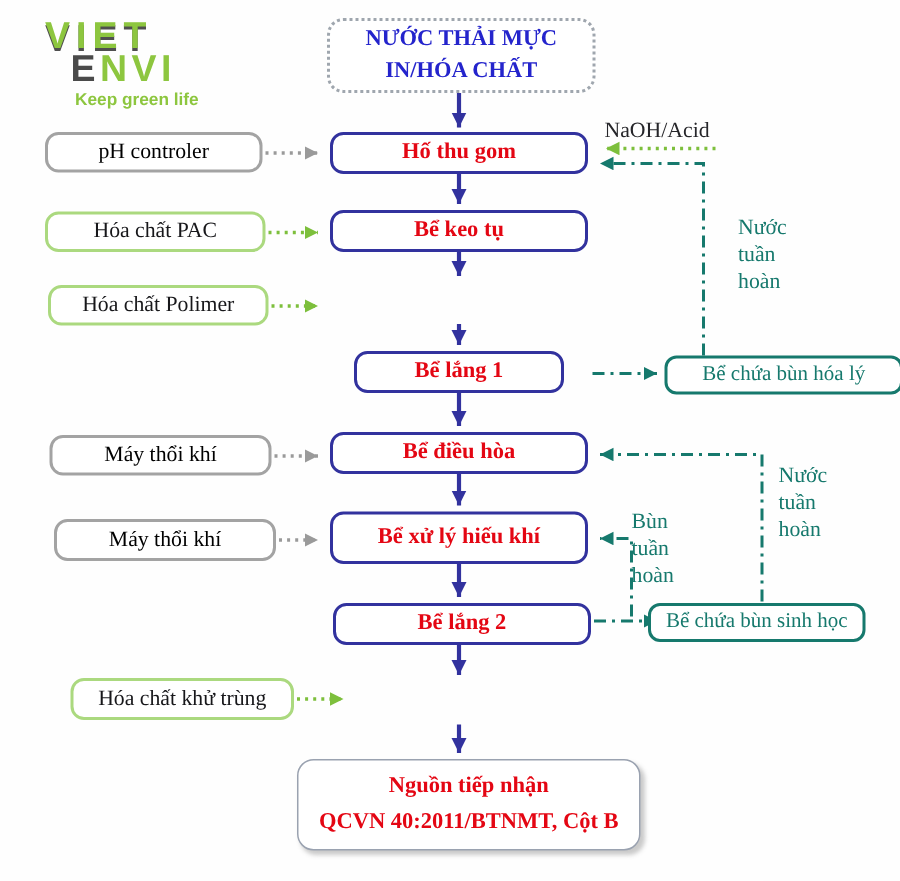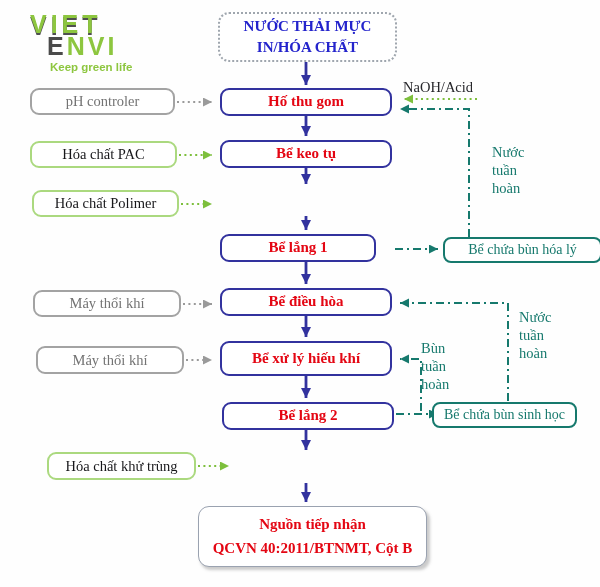--- a/index.html
+++ b/index.html
@@ -10,21 +10,21 @@
   .conn{position:absolute;left:0;top:0;width:600px;height:587px;z-index:0;}
   .box{
     position:absolute;z-index:2;background:#fff;display:flex;align-items:center;
     justify-content:center;text-align:center;box-sizing:border-box;line-height:1.15;
   }
   .step{border:2.6px solid #32329e;border-radius:9px;color:#e40613;font-weight:bold;font-size:15px;}
   .source{border:2px dotted #9fa6ae;border-radius:11px;color:#2424cc;font-weight:bold;
           font-size:15px;flex-direction:column;gap:3px;}
   .output{border:1.6px solid #9aa2b0;border-radius:11px;color:#e40613;font-weight:bold;
           font-size:15px;flex-direction:column;gap:7px;box-shadow:2.5px 3px 3px rgba(140,140,140,.45);}
-  .input-gray{border:2.2px solid #a3a3a3;border-radius:9px;color:#737373;font-size:14.5px;}
+  .input-gray{border:2.2px solid #a3a3a3;border-radius:9px;color:#000000;font-size:14.5px;}
   .input-green{border:2.2px solid #abd97f;border-radius:9px;color:#17171a;font-size:14.5px;}
   .sludge{border:2px solid #16796d;border-radius:8px;color:#16796d;font-size:14px;}
   .lbl{position:absolute;z-index:2;color:#16796d;font-size:14.5px;line-height:1.25;}
   .lbl-dark{color:#26262a;font-size:14.5px;}
   
   .logo{position:absolute;left:30px;top:14px;z-index:2;font-family:"Liberation Sans", sans-serif;}
   .logo-top{font-size:25px;font-weight:800;letter-spacing:4px;color:#8dc63f;
             text-shadow:0 2px 0 #4f4f4f;line-height:.85;}
   .logo-bottom{margin-left:17px;margin-top:1px;font-size:25px;font-weight:800;
                letter-spacing:3px;line-height:.85;}
@@ -93,21 +93,21 @@
     <div class="logo-tag">Keep green life</div>
   </div>
 
   <div class="box source" style="left:218px;top:12px;width:179px;height:50px;">
     <div>NƯỚC THẢI MỰC</div>
     <div>IN/HÓA CHẤT</div>
   </div>
 
   <div class="box step" style="left:220px;top:88px;width:172px;height:28px;">Hố thu gom</div>
   <div class="box step" style="left:220px;top:140px;width:172px;height:28px;">Bể keo tụ</div>
-  <div class="box step" style="left:220px;top:234px;width:156px;height:28px;">Bể lắng 1</div>
+  <div class="box step" style="left:236px;top:234px;width:140px;height:28px;">Bể lắng 1</div>
   <div class="box step" style="left:220px;top:288px;width:172px;height:28px;">Bể điều hòa</div>
   <div class="box step" style="left:220px;top:341px;width:172px;height:35px;">Bể xử lý hiếu khí</div>
   <div class="box step" style="left:222px;top:402px;width:172px;height:28px;">Bể lắng 2</div>
 
   <div class="box input-gray" style="left:30px;top:88px;width:145px;height:27px;">pH controler</div>
   <div class="box input-green" style="left:30px;top:141px;width:147px;height:27px;">Hóa chất PAC</div>
   <div class="box input-green" style="left:32px;top:190px;width:147px;height:27px;">Hóa chất Polimer</div>
   <div class="box input-gray" style="left:33px;top:290px;width:148px;height:27px;">Máy thổi khí</div>
   <div class="box input-gray" style="left:36px;top:346px;width:148px;height:28px;">Máy thổi khí</div>
   <div class="box input-green" style="left:47px;top:452px;width:149px;height:28px;">Hóa chất khử trùng</div>

